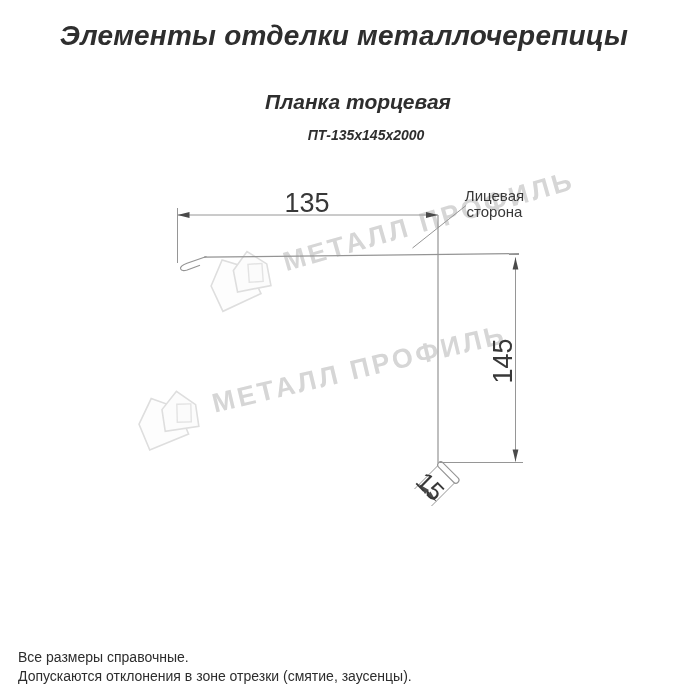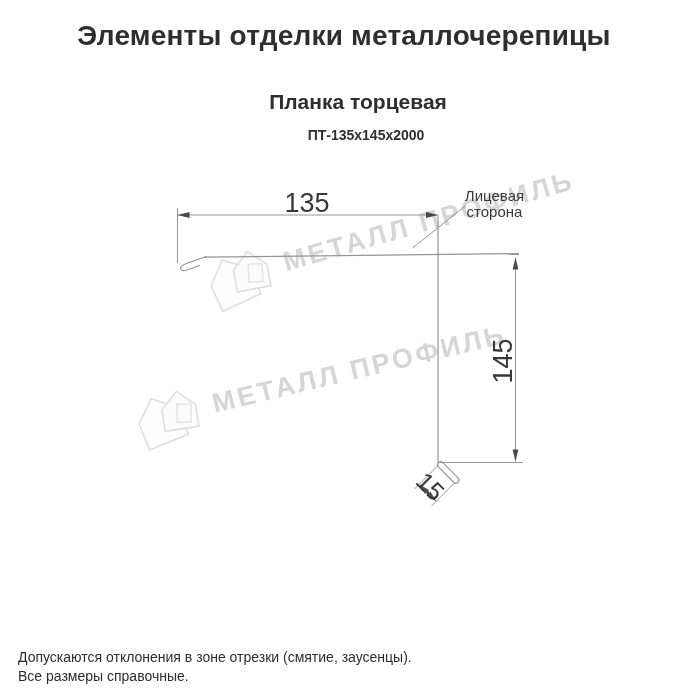--- a/index.html
+++ b/index.html
@@ -2,21 +2,21 @@
 <html><head>
 <meta charset="utf-8">
 <style>
   html,body{margin:0;padding:0;}
   body{
     width:700px;height:700px;position:relative;overflow:hidden;
     background:#ffffff;
     font-family:"Liberation Sans", sans-serif;
   }
   
-  .hdr{position:absolute;left:0;width:700px;text-align:center;color:#2e2e2e;}
+  .hdr{position:absolute;left:0;width:700px;text-align:center;color:#2e2e2e;font-style:italic;}
   .title{top:20px;width:688px;font-size:28px;font-weight:bold;letter-spacing:0.2px;}
   .subtitle{top:90px;font-size:21px;font-weight:bold;padding-left:8px;}
   .model{top:127px;font-size:14px;font-weight:bold;padding-left:16px;}
   
   .wm{
     position:absolute;display:flex;align-items:center;gap:7px;
     transform-origin:0 50%;pointer-events:none;
   }
   .wm-text{
     font-size:27px;font-weight:bold;letter-spacing:3px;white-space:nowrap;
@@ -83,15 +83,15 @@
 
   <line class="dl" x1="437.6" y1="465.9" x2="414.5" y2="489"></line>
   <line class="dl" x1="454.6" y1="482.9" x2="431.5" y2="506"></line>
   <line class="dl" x1="419.2" y1="484.3" x2="436.2" y2="501.3"></line>
   <polygon class="ah" points="419.2,484.3 425,494.1 429,490.1"></polygon>
   <polygon class="ah" points="436.2,501.3 426.4,495.5 430.4,491.5"></polygon>
   <text class="dimtxt" style="font-size:25px" text-anchor="middle" transform="translate(424,492.5) rotate(45)">15</text>
 </svg>
 
 <div class="footer">
+  <div>Все размеры справочные.</div>
   <div>Допускаются отклонения в зоне отрезки (смятие, заусенцы).</div>
-  <div>Все размеры справочные.</div>
 </div>
 
 </body></html>

